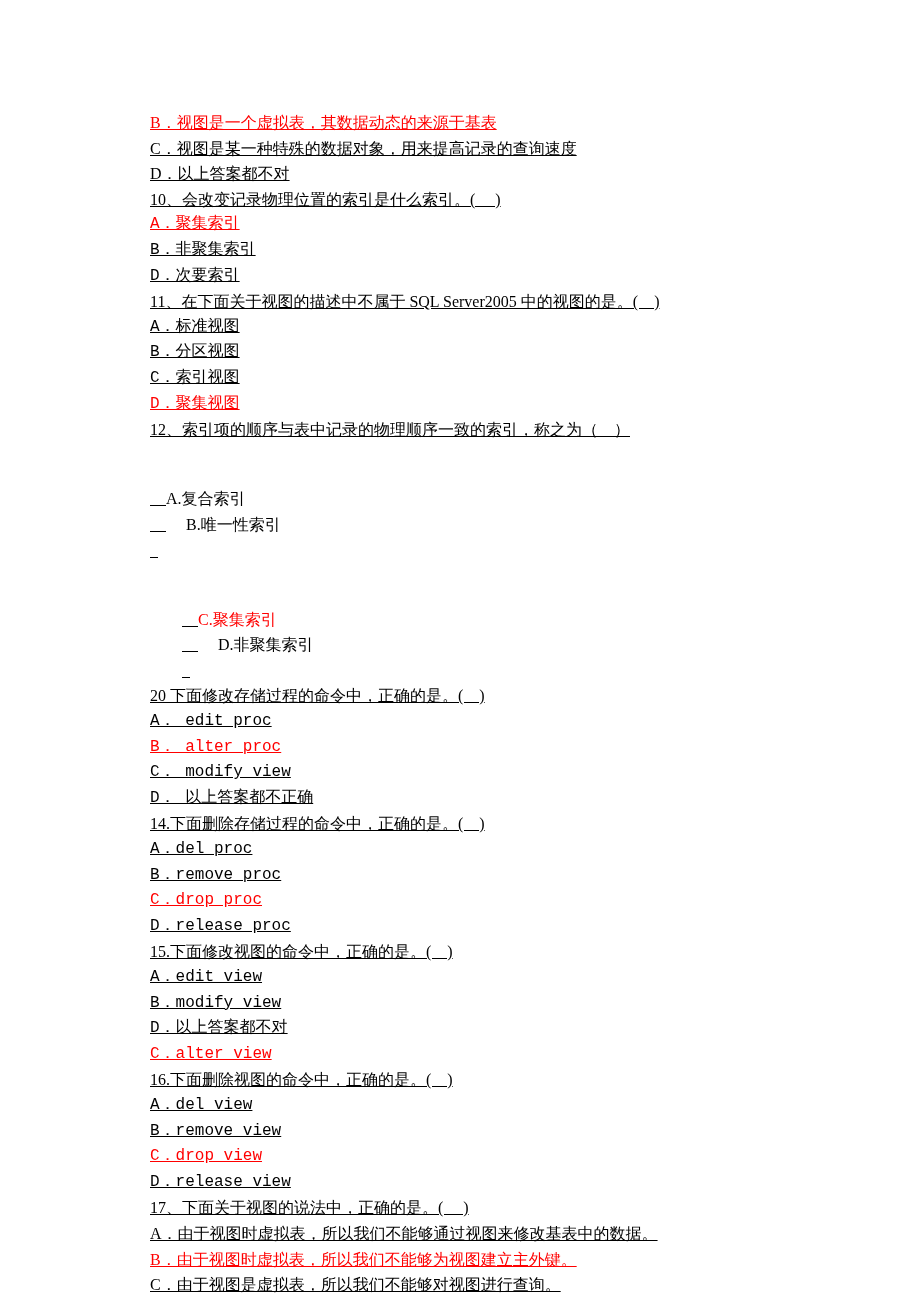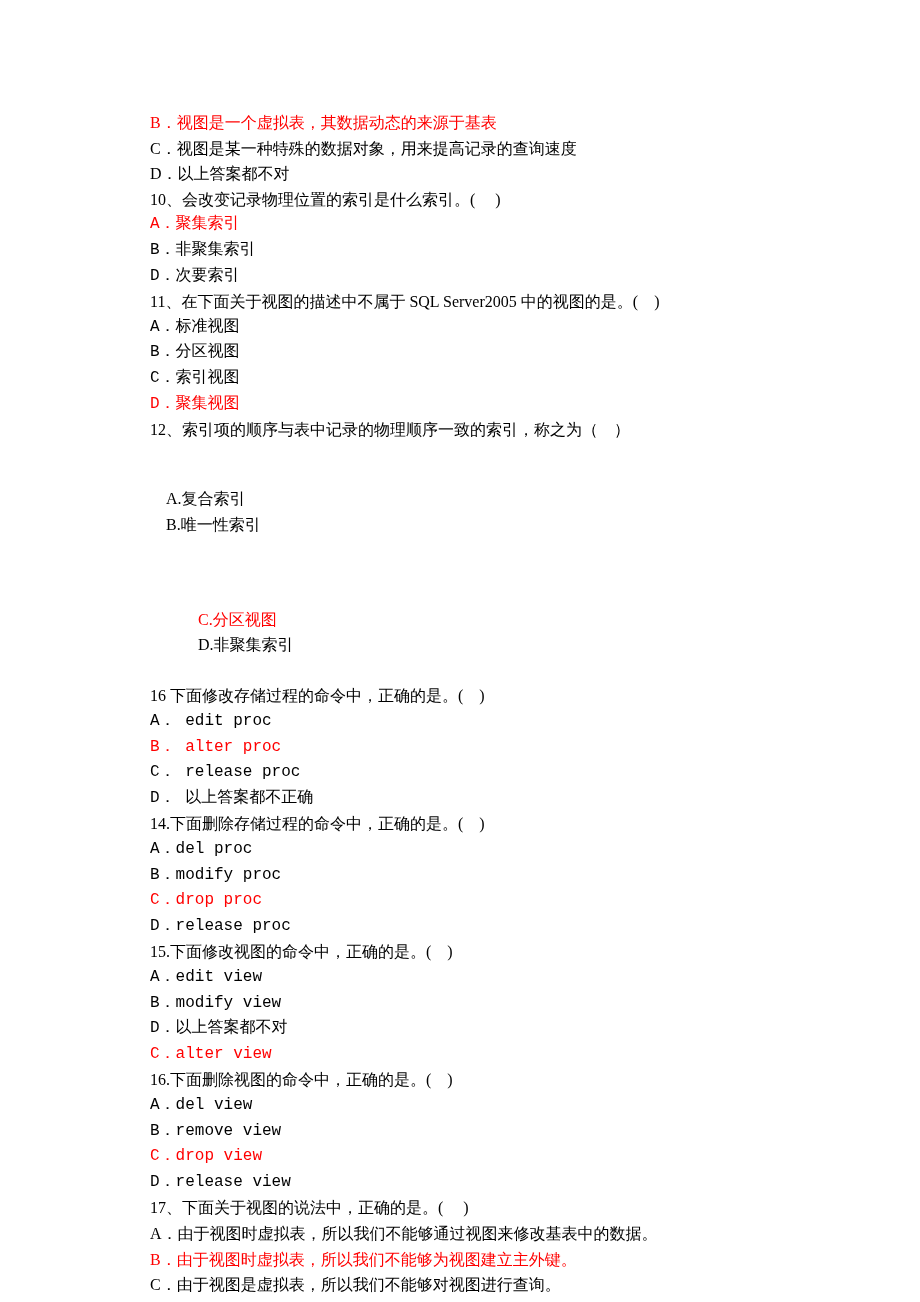--- a/index.html
+++ b/index.html
@@ -14,31 +14,33 @@
   .page {
     width: 920px;
     min-height: 1302px;
     padding: 110px 150px 60px 150px;
     box-sizing: border-box;
     background: #fff;
   }
   .line {
     display: block;
     white-space: pre-wrap;
+    text-decoration: underline;
   }
   .red { color: #ff0000; }
   .mono { font-family: "Courier New", monospace; }
   .indent { padding-left: 32px; }
   .inline-pair .col1 {
     display: inline-block;
     width: 240px;
     margin-top: 18px;
   }
   .inline-pair .col2 {
     display: inline-block;
+    margin-left: 20px;
   }
 </style>
 </head>
 <body>
 
 <div class="page">
   <span class="line red">B．视图是一个虚拟表，其数据动态的来源于基表</span>
   <span class="line">C．视图是某一种特殊的数据对象，用来提高记录的查询速度</span>
   <span class="line">D．以上答案都不对</span>
   <span class="line">10、会改变记录物理位置的索引是什么索引。(     )</span>
@@ -49,31 +51,31 @@
   <span class="line mono">A．标准视图</span>
   <span class="line mono">B．分区视图</span>
   <span class="line mono">C．索引视图</span>
   <span class="line mono red">D．聚集视图</span>
   <span class="line">12、索引项的顺序与表中记录的物理顺序一致的索引，称之为（    ）</span>
   <span class="line inline-pair">
     <span class="col1">A.复合索引</span>
     <span class="col2">B.唯一性索引</span>
   </span>
   <span class="line inline-pair indent">
-    <span class="col1 red">C.分区视图</span>
+    <span class="col1 red">C.聚集索引</span>
     <span class="col2">D.非聚集索引</span>
   </span>
-  <span class="line">16 下面修改存储过程的命令中，正确的是。(    )</span>
+  <span class="line">20 下面修改存储过程的命令中，正确的是。(    )</span>
   <span class="line mono">A． edit proc</span>
   <span class="line mono red">B． alter proc</span>
-  <span class="line mono">C． release proc</span>
+  <span class="line mono">C． modify view</span>
   <span class="line mono">D． 以上答案都不正确</span>
   <span class="line">14.下面删除存储过程的命令中，正确的是。(    )</span>
   <span class="line mono">A．del proc</span>
-  <span class="line mono">B．modify proc</span>
+  <span class="line mono">B．remove proc</span>
   <span class="line mono red">C．drop proc</span>
   <span class="line mono">D．release proc</span>
   <span class="line">15.下面修改视图的命令中，正确的是。(    )</span>
   <span class="line mono">A．edit view</span>
   <span class="line mono">B．modify view</span>
   <span class="line mono">D．以上答案都不对</span>
   <span class="line mono red">C．alter view</span>
   <span class="line">16.下面删除视图的命令中，正确的是。(    )</span>
   <span class="line mono">A．del view</span>
   <span class="line mono">B．remove view</span>

